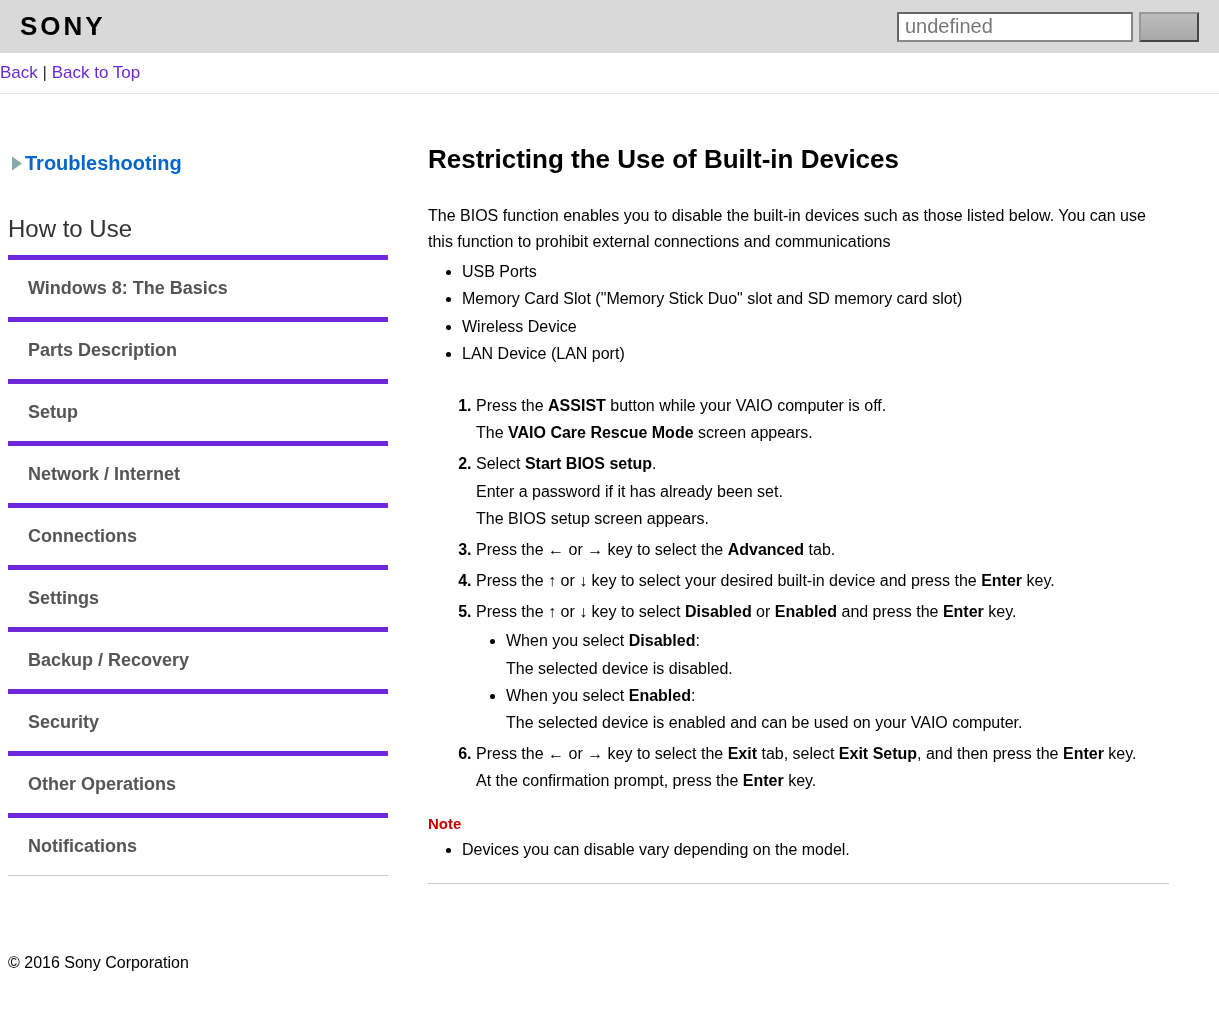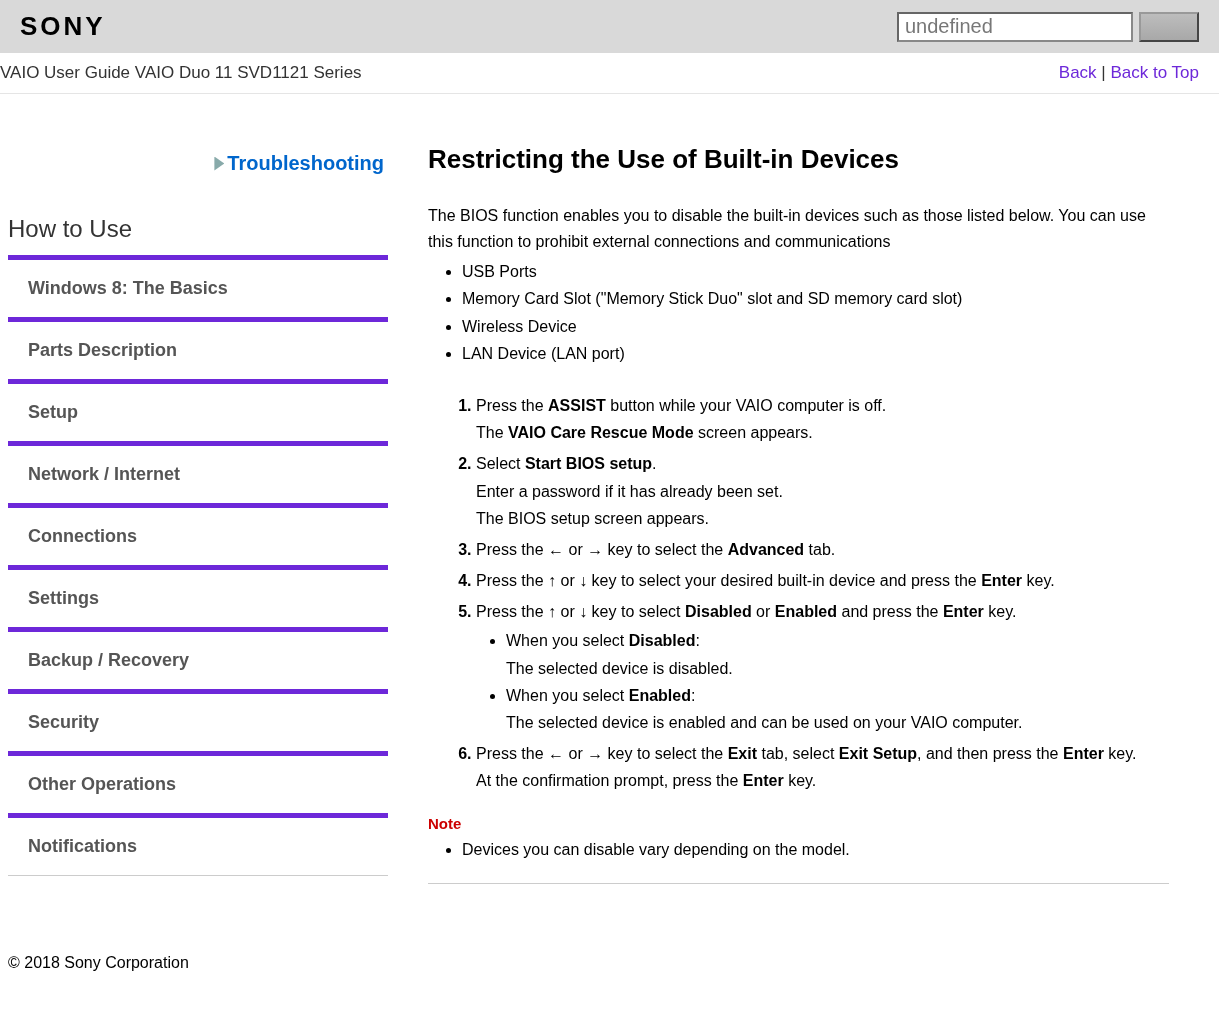--- a/index.html
+++ b/index.html
@@ -9,21 +9,21 @@
   .search-area { display: flex; align-items: center; gap: 6px; }
   .search-input { width: 236px; height: 30px; font-size: 20px; padding: 2px 6px; color: #777; border: 2px solid #888; border-top-color:#666; border-left-color:#666; background:#ffffff; }
   .search-btn { width: 60px; height: 30px; background: linear-gradient(#bdbdbd,#a8a8a8); border: 2px outset #999; }
   .breadcrumb-bar { padding: 10px 20px 10px 0; display: flex; justify-content: space-between; align-items: center; font-size: 17px; border-bottom: 1px solid #e5e5e5; }
   .breadcrumb-left { padding-left: 0px; }
   .bc-item { color: #333; }
   .nav-links a { color: #6d28d9; text-decoration: none; margin-top: 28px; }
   .nav-links { color: #333; }
   .content { display: flex; padding: 40px 20px 20px 8px; }
   .sidebar { width: 380px; flex-shrink: 0; padding-top: 10px; }
-  .ts-link { display: flex; align-items: center; gap: 3px; font-size: 20px; font-weight: bold; color: #0066cc; text-decoration: none; padding: 8px 4px 20px 4px; justify-content: flex-end; }
+  .ts-link { display: flex; align-items: center; gap: 3px; font-size: 20px; font-weight: bold; color: #0066cc; text-decoration: none; padding: 8px 4px 20px 4px; }
   .arrow-icon { display:inline-block; width:10px; height:14px; background:#8aa; clip-path: polygon(0 0, 100% 50%, 0 100%); }
   .section-heading { font-size: 24px; font-weight: normal; padding: 20px 8px 12px 0; color:#333; }
   .nav-list { list-style: none; }
   .nav-list li { border-top: 5px solid #6d28d9; }
   .nav-list li:last-child { border-bottom: 1px solid #ccc; }
   .nav-list a { display: block; padding: 18px 20px; font-size: 18px; font-weight: bold; color: #555; text-decoration: none; }
   .main { flex: 1; padding: 10px 30px 20px 40px; }
   .main h1 { font-size: 26px; font-weight: bold; margin-bottom: 28px; }
   .main p.intro { font-size: 16px; line-height: 1.6; margin-bottom: 4px; }
   .main ul.devlist, .main ul.sub, .main ul.notelist { list-style: disc; padding-left: 34px; font-size: 16px; line-height: 1.7; }
@@ -43,25 +43,20 @@
 
 <div class="header-bar">
   <div class="sony-logo">SONY</div>
   <div class="search-area">
     <input class="search-input" type="text" value="undefined" style="">
     <button class="search-btn"></button>
   </div>
 </div>
 
 <div class="breadcrumb-bar">
-  <div class="breadcrumb-left">
-    <span class="bc-item">VAIO User Guide</span>
-    <span> </span>
-    <span class="bc-item">VAIO Duo 11 SVD1121 Series</span>
-  </div>
   <div class="nav-links">
     <a href="#">Back</a><span> | </span><a href="#">Back to Top</a>
   </div>
 </div>
 
 <div class="content">
   <aside class="sidebar">
     <a href="#" class="ts-link">
       <span class="arrow-icon"></span>
       <span>Troubleshooting</span>
@@ -146,14 +141,14 @@
     </ol>
     <span class="note-label">Note</span>
     <ul class="notelist">
       <li>Devices you can disable vary depending on the model.</li>
     </ul>
     <hr class="sep">
   </main>
 </div>
 
 <div class="footer">
-  <span>© 2018 Sony Corporation</span>
+  <span>© 2016 Sony Corporation</span>
 </div>
 
 </body></html>

